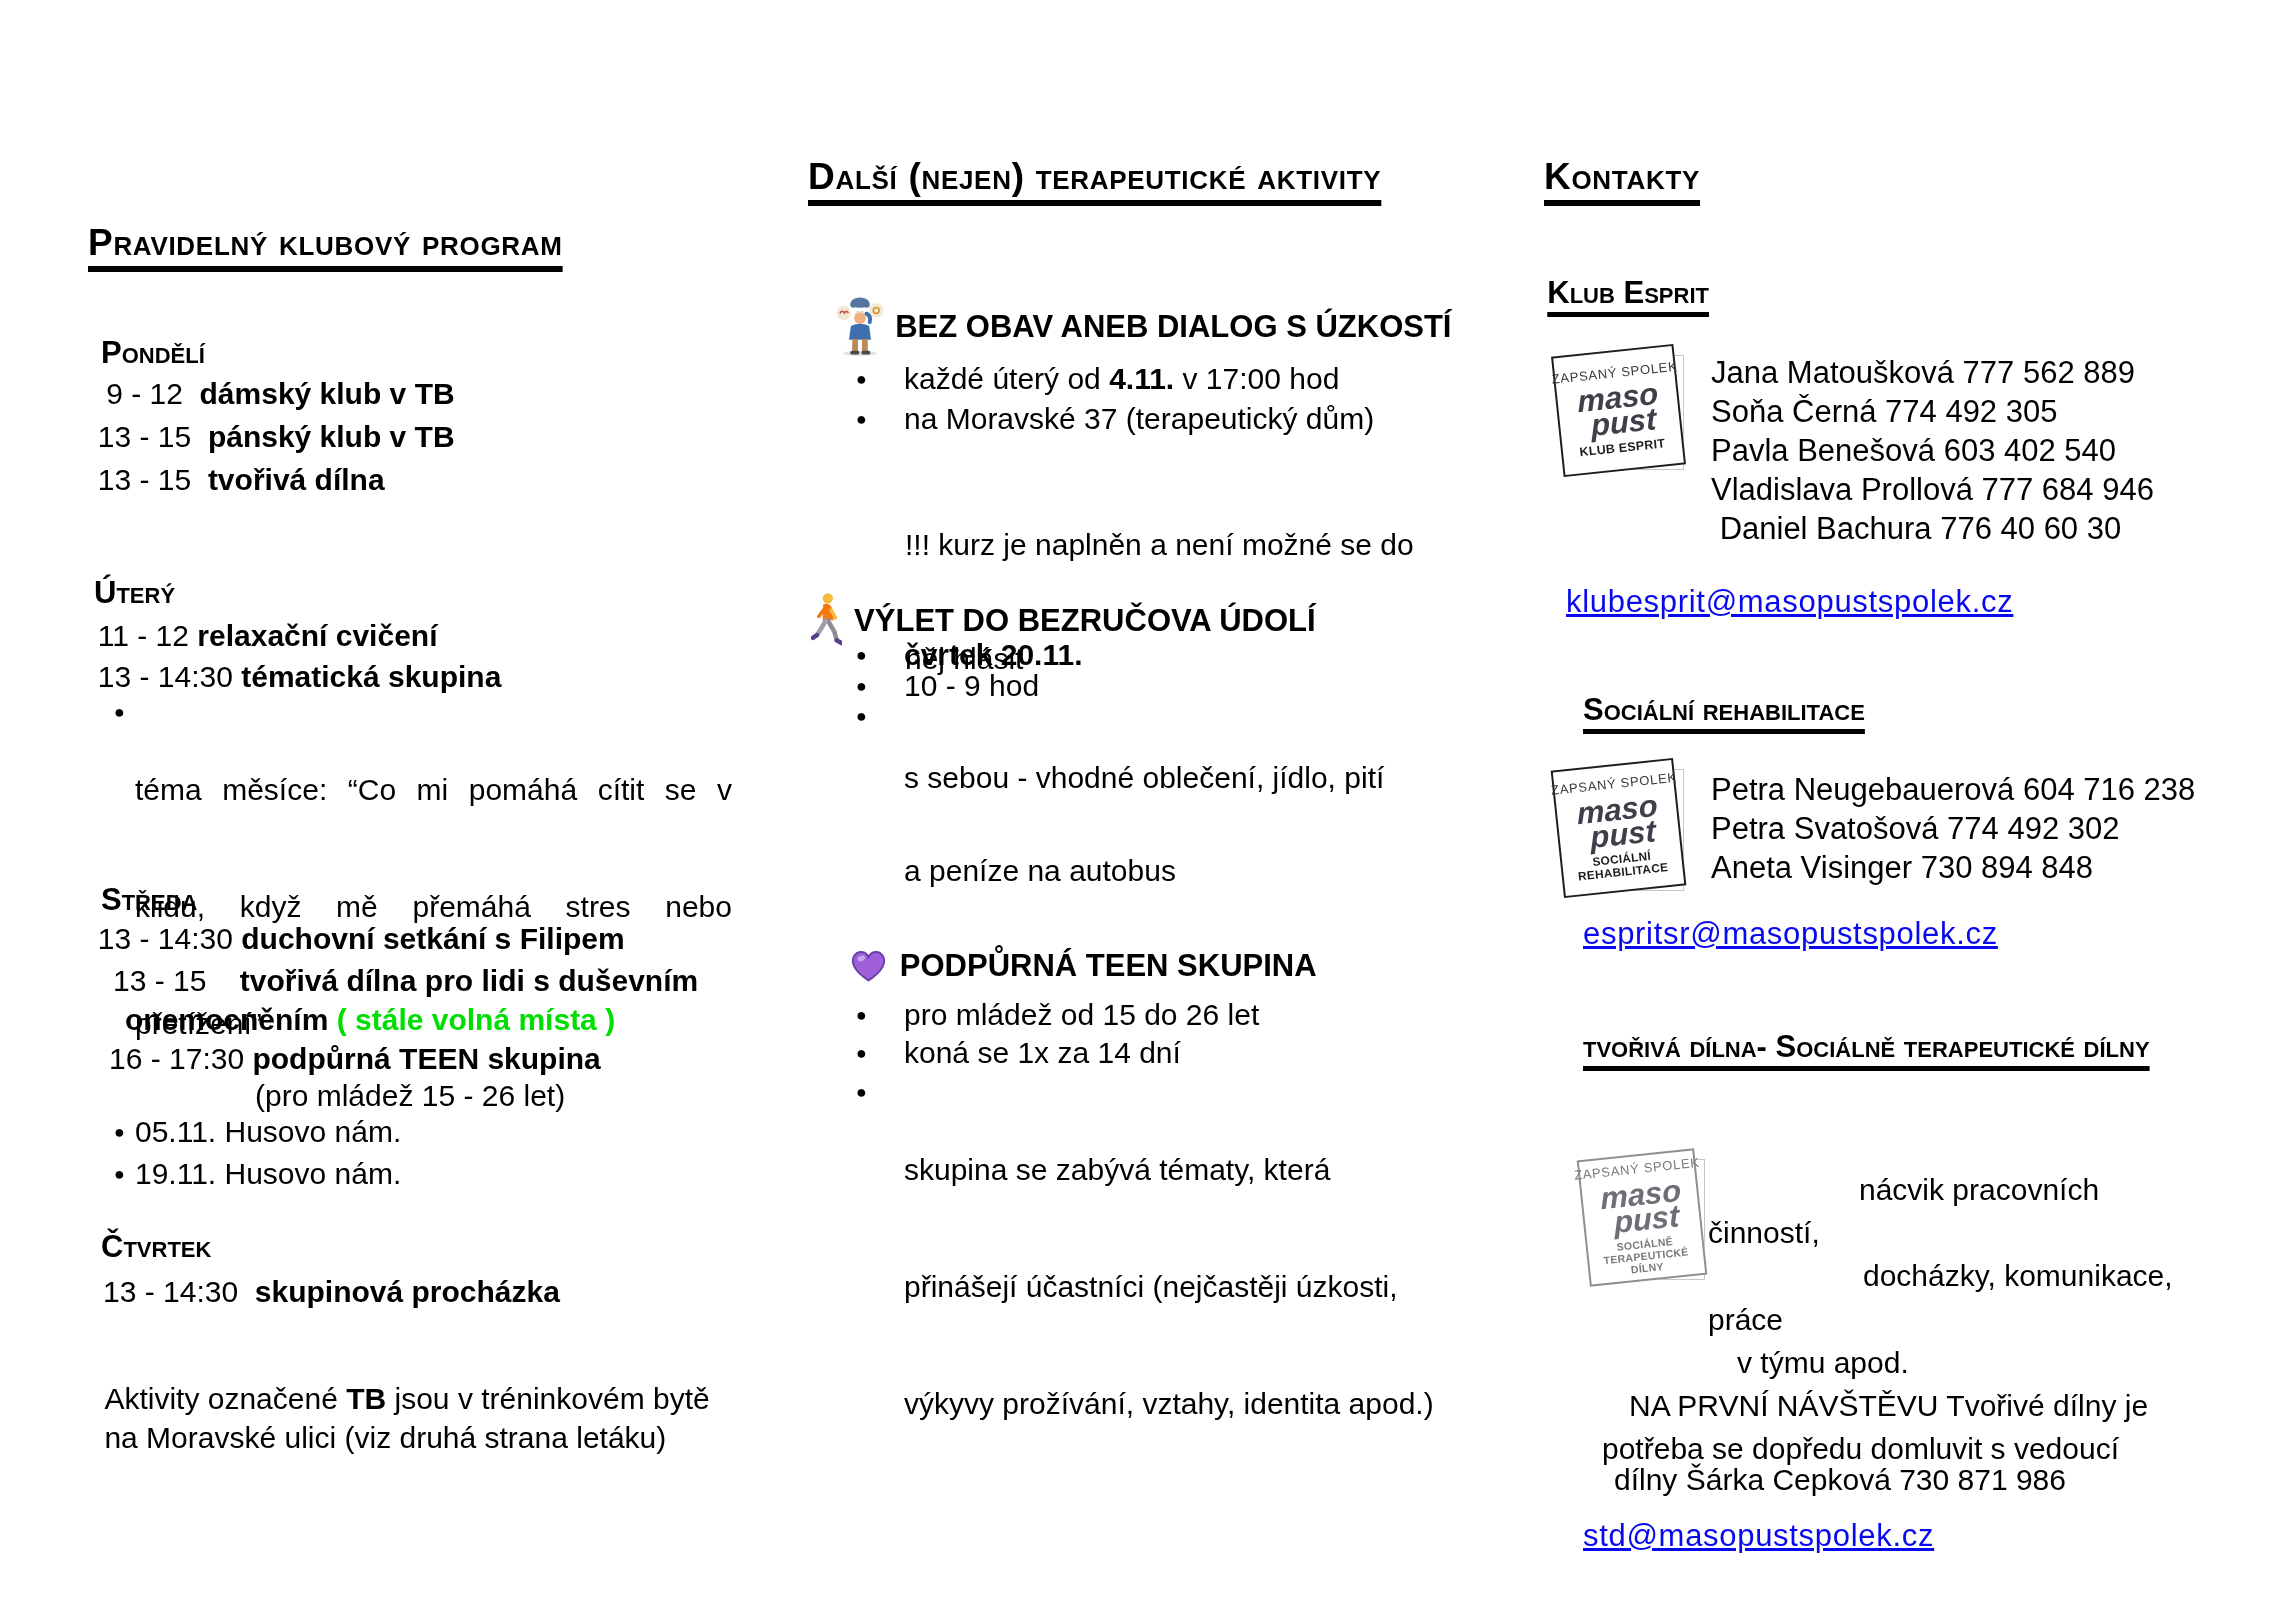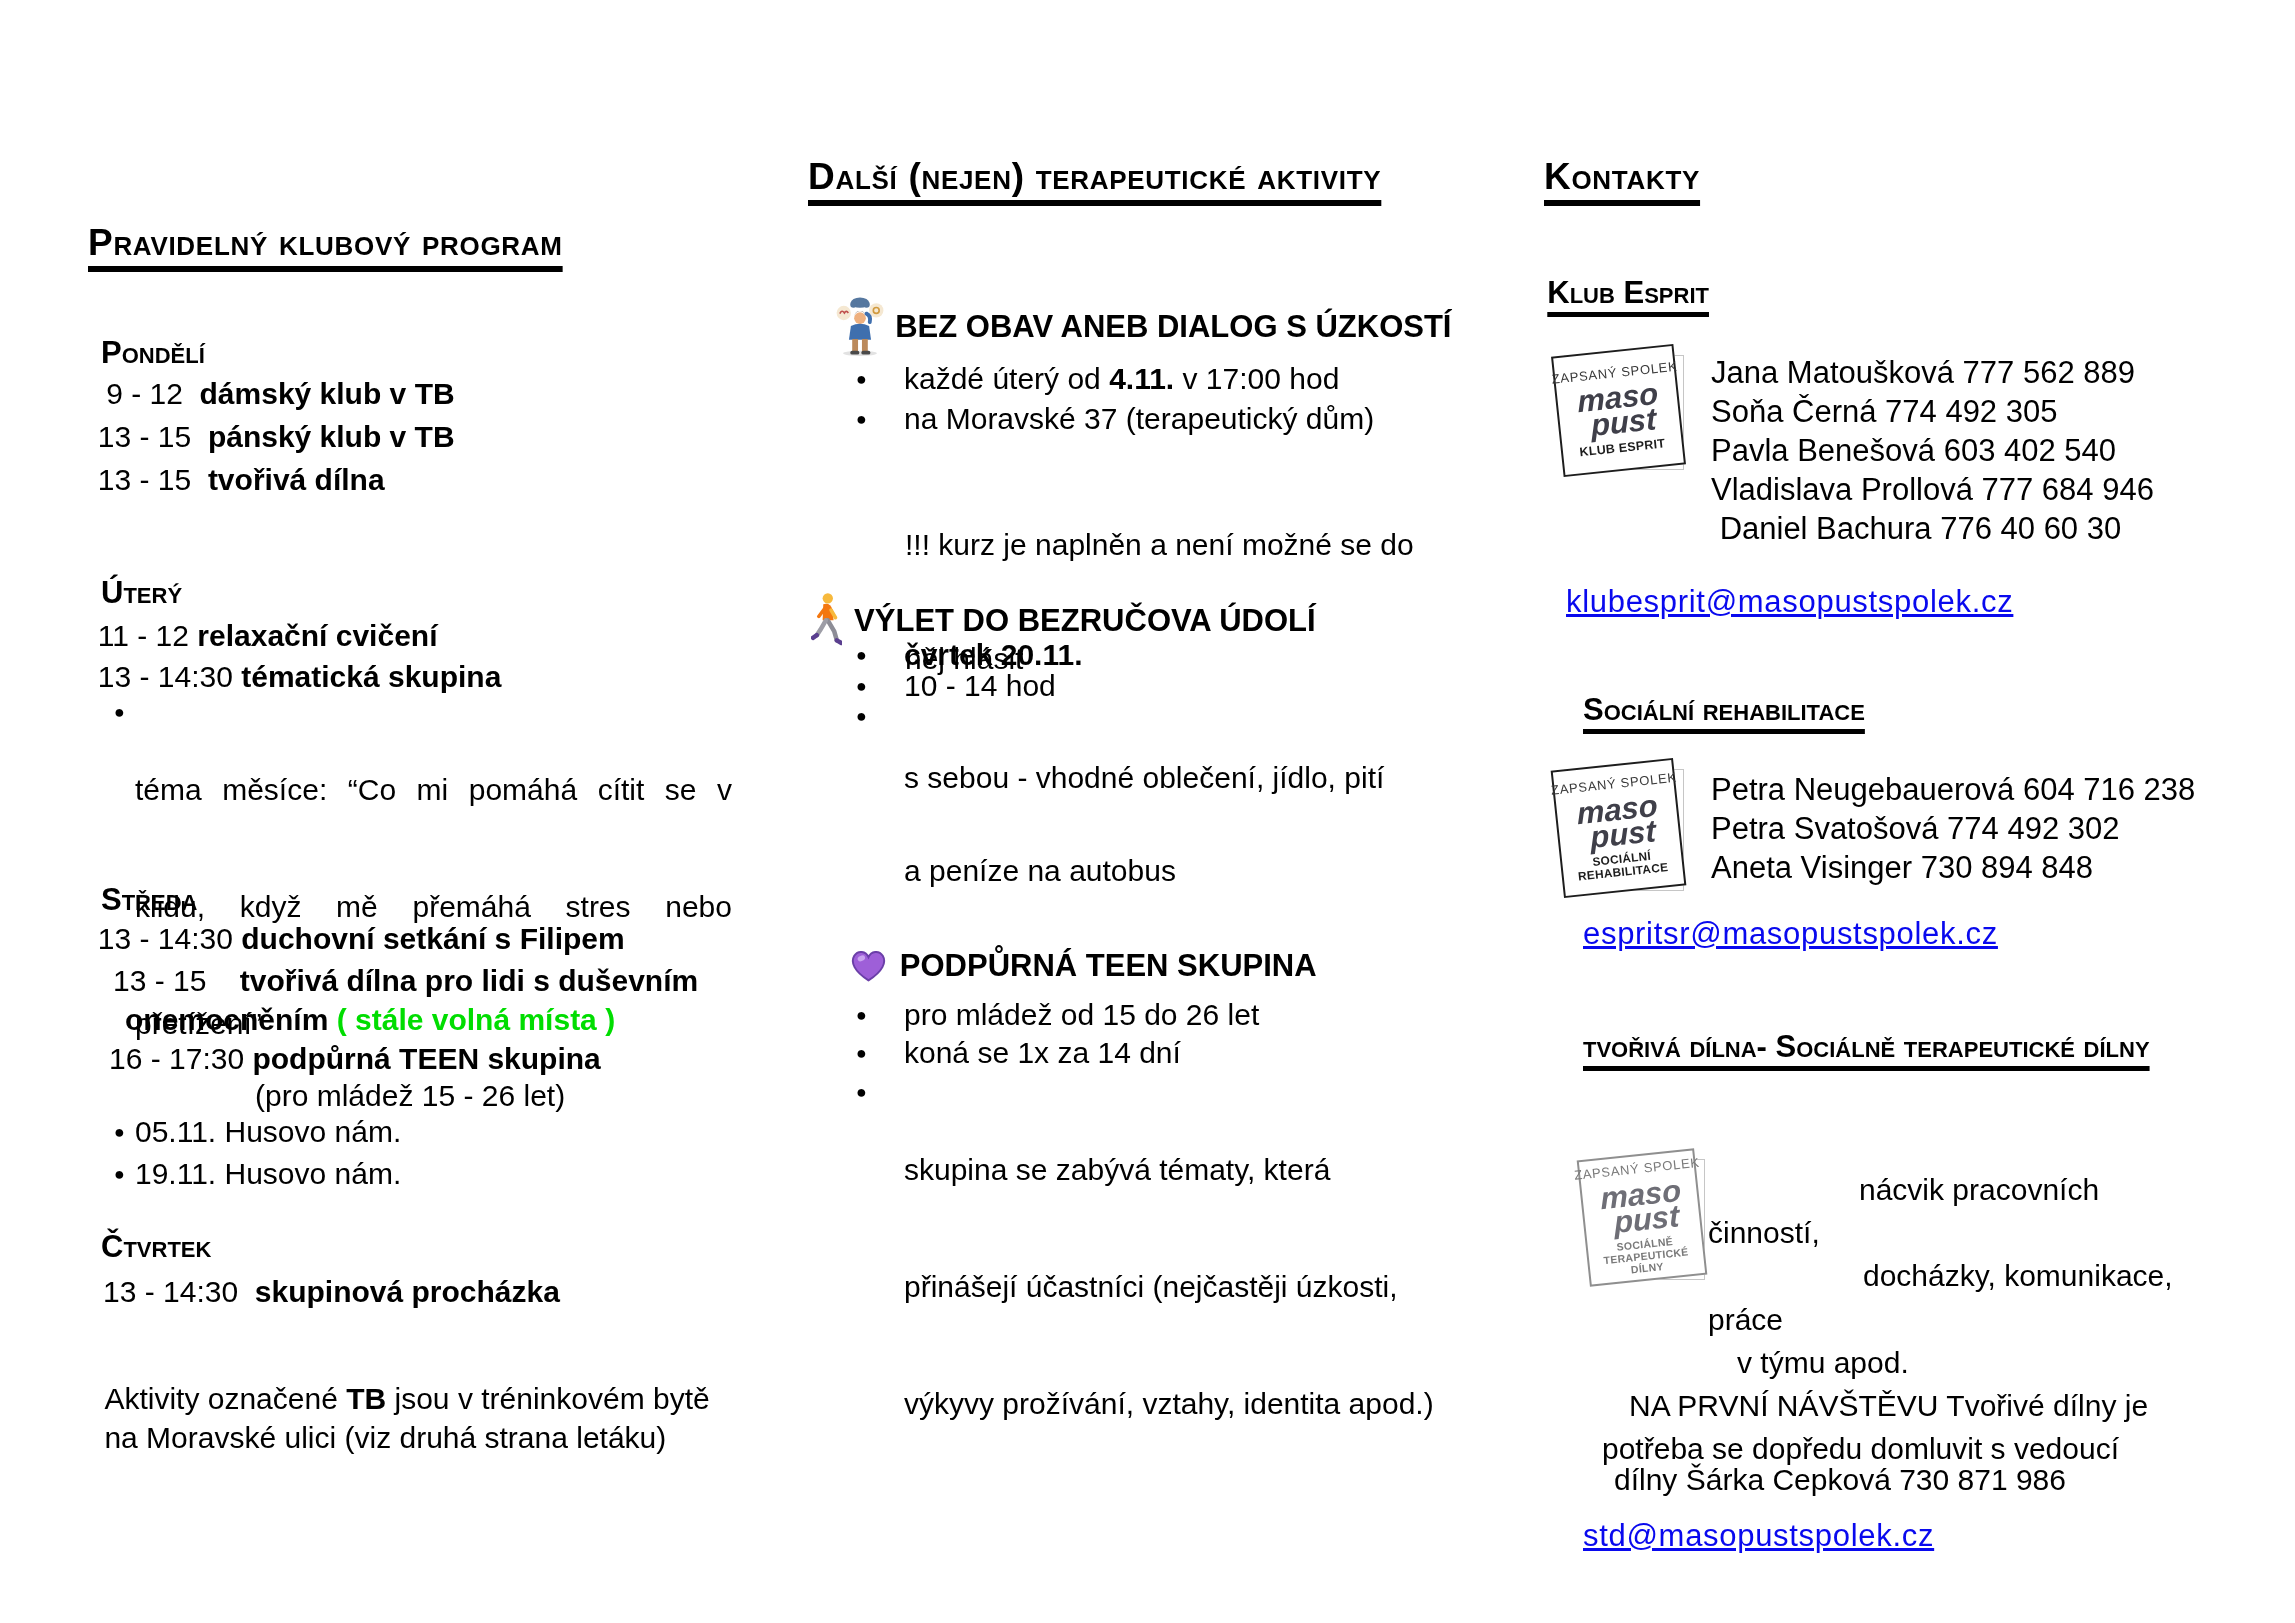--- a/index.html
+++ b/index.html
@@ -73,21 +73,21 @@
   <section class="col col-left">
     <h1 class="h1 blk" style="top:222px;">Pravidelný klubový program</h1>
 
     <div class="daylabel blk" style="top:335px;left:13px;">Pondělí</div>
     <div class="blk" style="top:372px;left:9.8px;">
       <div class="row" style="line-height:43px;"><span class="time"> 9 - 12  </span><span class="act">dámský klub v TB</span></div>
       <div class="row" style="line-height:43px;"><span class="time">13 - 15  </span><span class="act">pánský klub v TB</span></div>
       <div class="row" style="line-height:43px;"><span class="time">13 - 15  </span><span class="act">tvořivá dílna</span></div>
     </div>
 
-    <div class="daylabel blk" style="top:575px;left:13px;text-align:right;">Úterý</div>
+    <div class="daylabel blk" style="top:575px;left:6px;text-align:right;">Úterý</div>
     <div class="blk" style="top:615px;left:9.8px;">
       <div class="row" style="line-height:41px;"><span class="time">11 - 12 </span><span class="act">relaxační cvičení</span></div>
       <div class="row" style="line-height:41px;"><span class="time">13 - 14:30 </span><span class="act">tématická skupina</span></div>
     </div>
     <div class="brow blk" style="top:692px;">
       <span class="dot"></span>
       <div class="btxt jwrap">
         <div class="jline">téma měsíce: “Co mi pomáhá cítit se v</div>
         <div class="jline">klidu, když mě přemáhá stres nebo</div>
         <div class="jline last">přetížení”</div>
@@ -171,21 +171,21 @@
         </svg>
       </span>
       <h2 class="mtitle">VÝLET DO BEZRUČOVA ÚDOLÍ</h2>
     </div>
     <div class="brow blk" style="top:639px;line-height:31px;">
       <span class="dot"></span>
       <span class="btxt act">čvrtek 20.11.</span>
     </div>
     <div class="brow blk" style="top:670px;line-height:31px;">
       <span class="dot"></span>
-      <span class="btxt">10 - 14 hod</span>
+      <span class="btxt">10 - 9 hod</span>
     </div>
     <div class="brow blk" style="top:700px;line-height:31px;">
       <span class="dot"></span>
       <span class="btxt">
         <div>s sebou - vhodné oblečení, jídlo, pití</div>
         <div>a peníze na autobus</div>
       </span>
     </div>
 
     <div class="mtitle-row center blk" style="top:948px;left:41px;gap:11.8px;">

